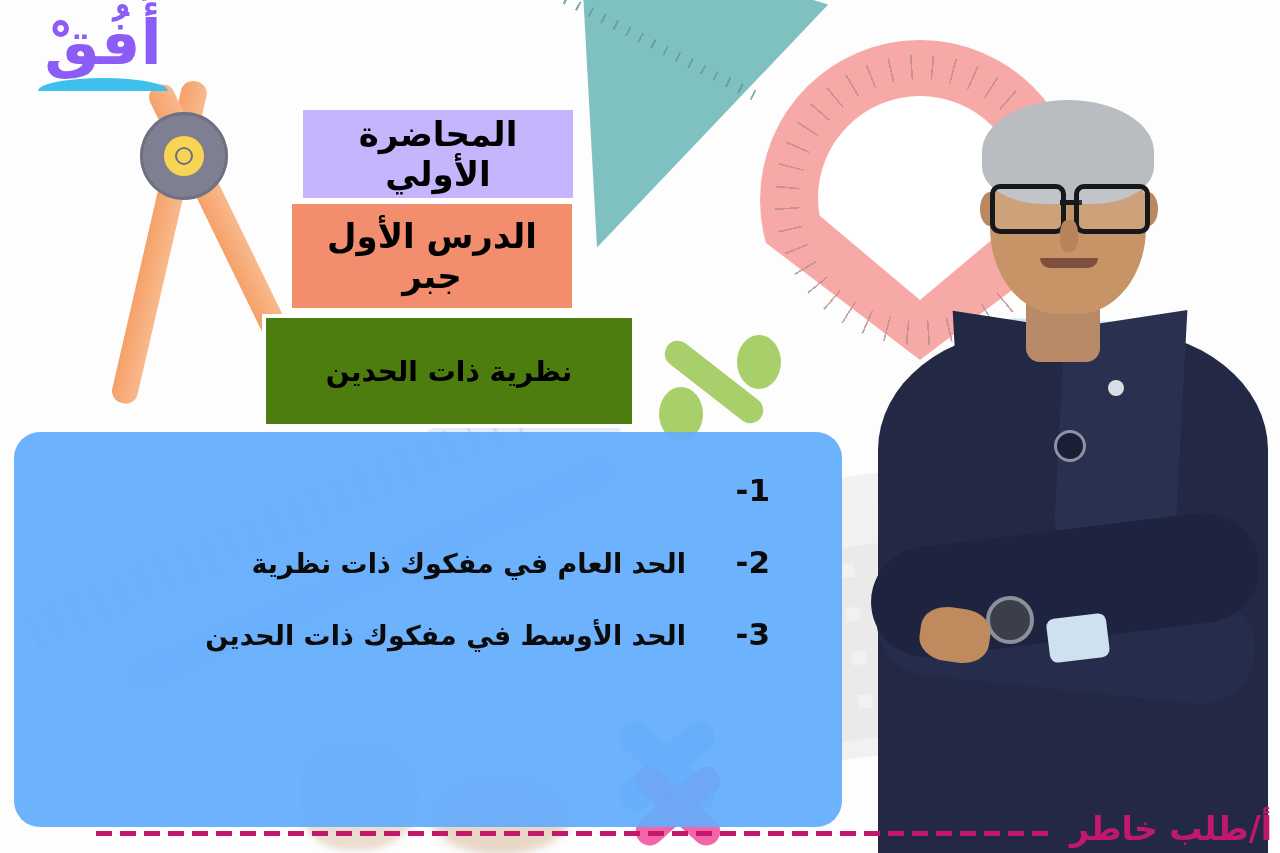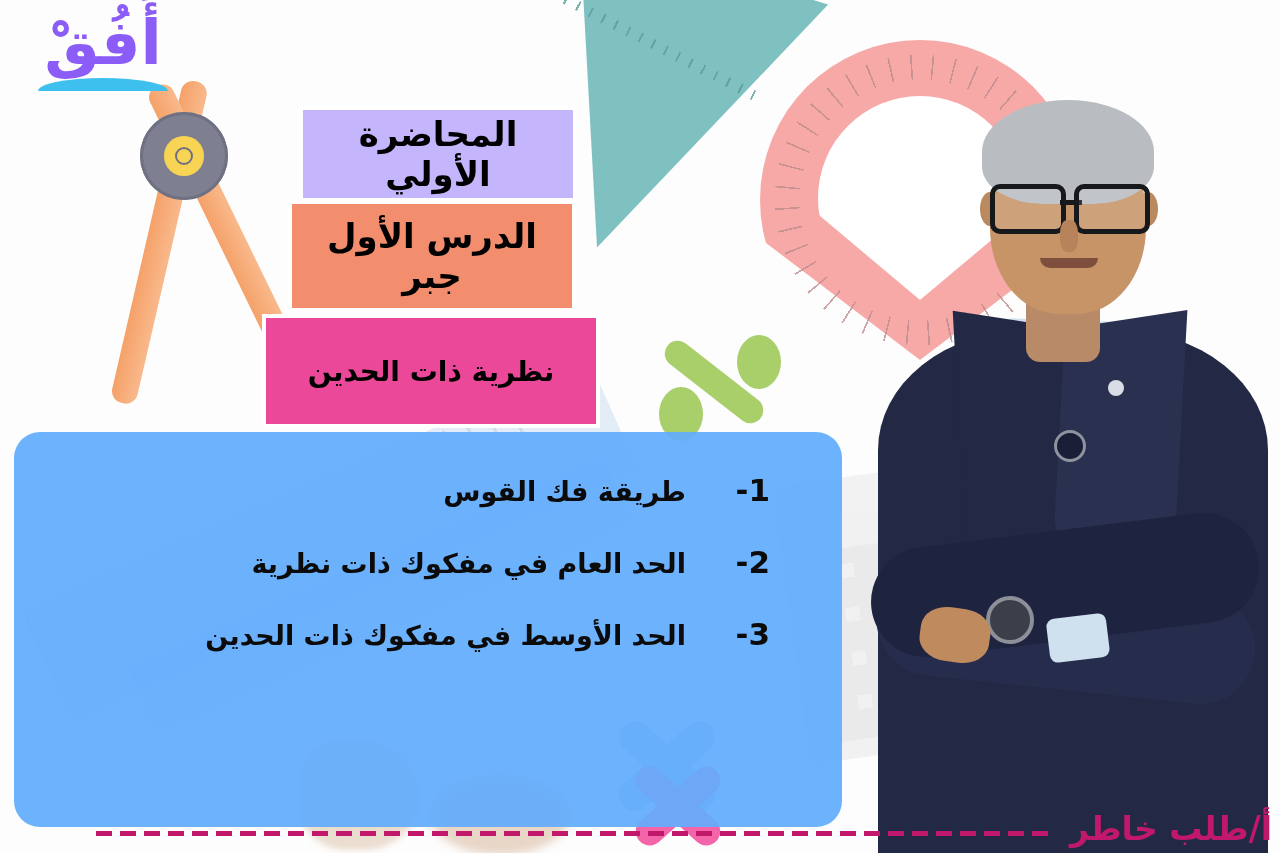--- a/index.html
+++ b/index.html
@@ -164,21 +164,21 @@
     position:absolute;
     display:flex;align-items:center;justify-content:center;
     direction:rtl;
     color:#000;
     font-weight:700;
     box-shadow:0 0 0 4px #ffffff;
     text-align:center;
   }
   .tbox-1{left:303px;top:110px;width:270px;height:88px;background:#c4b5fd;font-size:34px;}
   .tbox-2{left:292px;top:204px;width:280px;height:104px;background:#f28e6e;font-size:34px;}
-  .tbox-3{left:266px;top:318px;width:330px;height:106px;background:#ec4899;font-size:28px;}
+  .tbox-3{left:266px;top:318px;width:366px;height:106px;background:#4d7c0f;font-size:28px;}
 
   
   .panel{
     position:absolute;left:14px;top:432px;width:828px;height:395px;
     background:rgba(98,172,252,0.93);
     border-radius:26px;
     z-index:4;
     direction:rtl;
     color:#0b0b0b;
     overflow:hidden;
@@ -356,21 +356,20 @@
     </div>
     <div class="tbox tbox-3">
       <span>نظرية ذات الحدين</span>
     </div>
   </div>
 
   <div class="panel">
     <ol>
       <li>
         <span class="num">1-</span>
-        <span class="txt">طريقة فك القوس</span>
       </li>
       <li>
         <span class="num">2-</span>
         <span class="txt">الحد العام في مفكوك ذات نظرية</span>
       </li>
       <li>
         <span class="num">3-</span>
         <span class="txt">الحد الأوسط في مفكوك ذات الحدين</span>
       </li>
     </ol>

